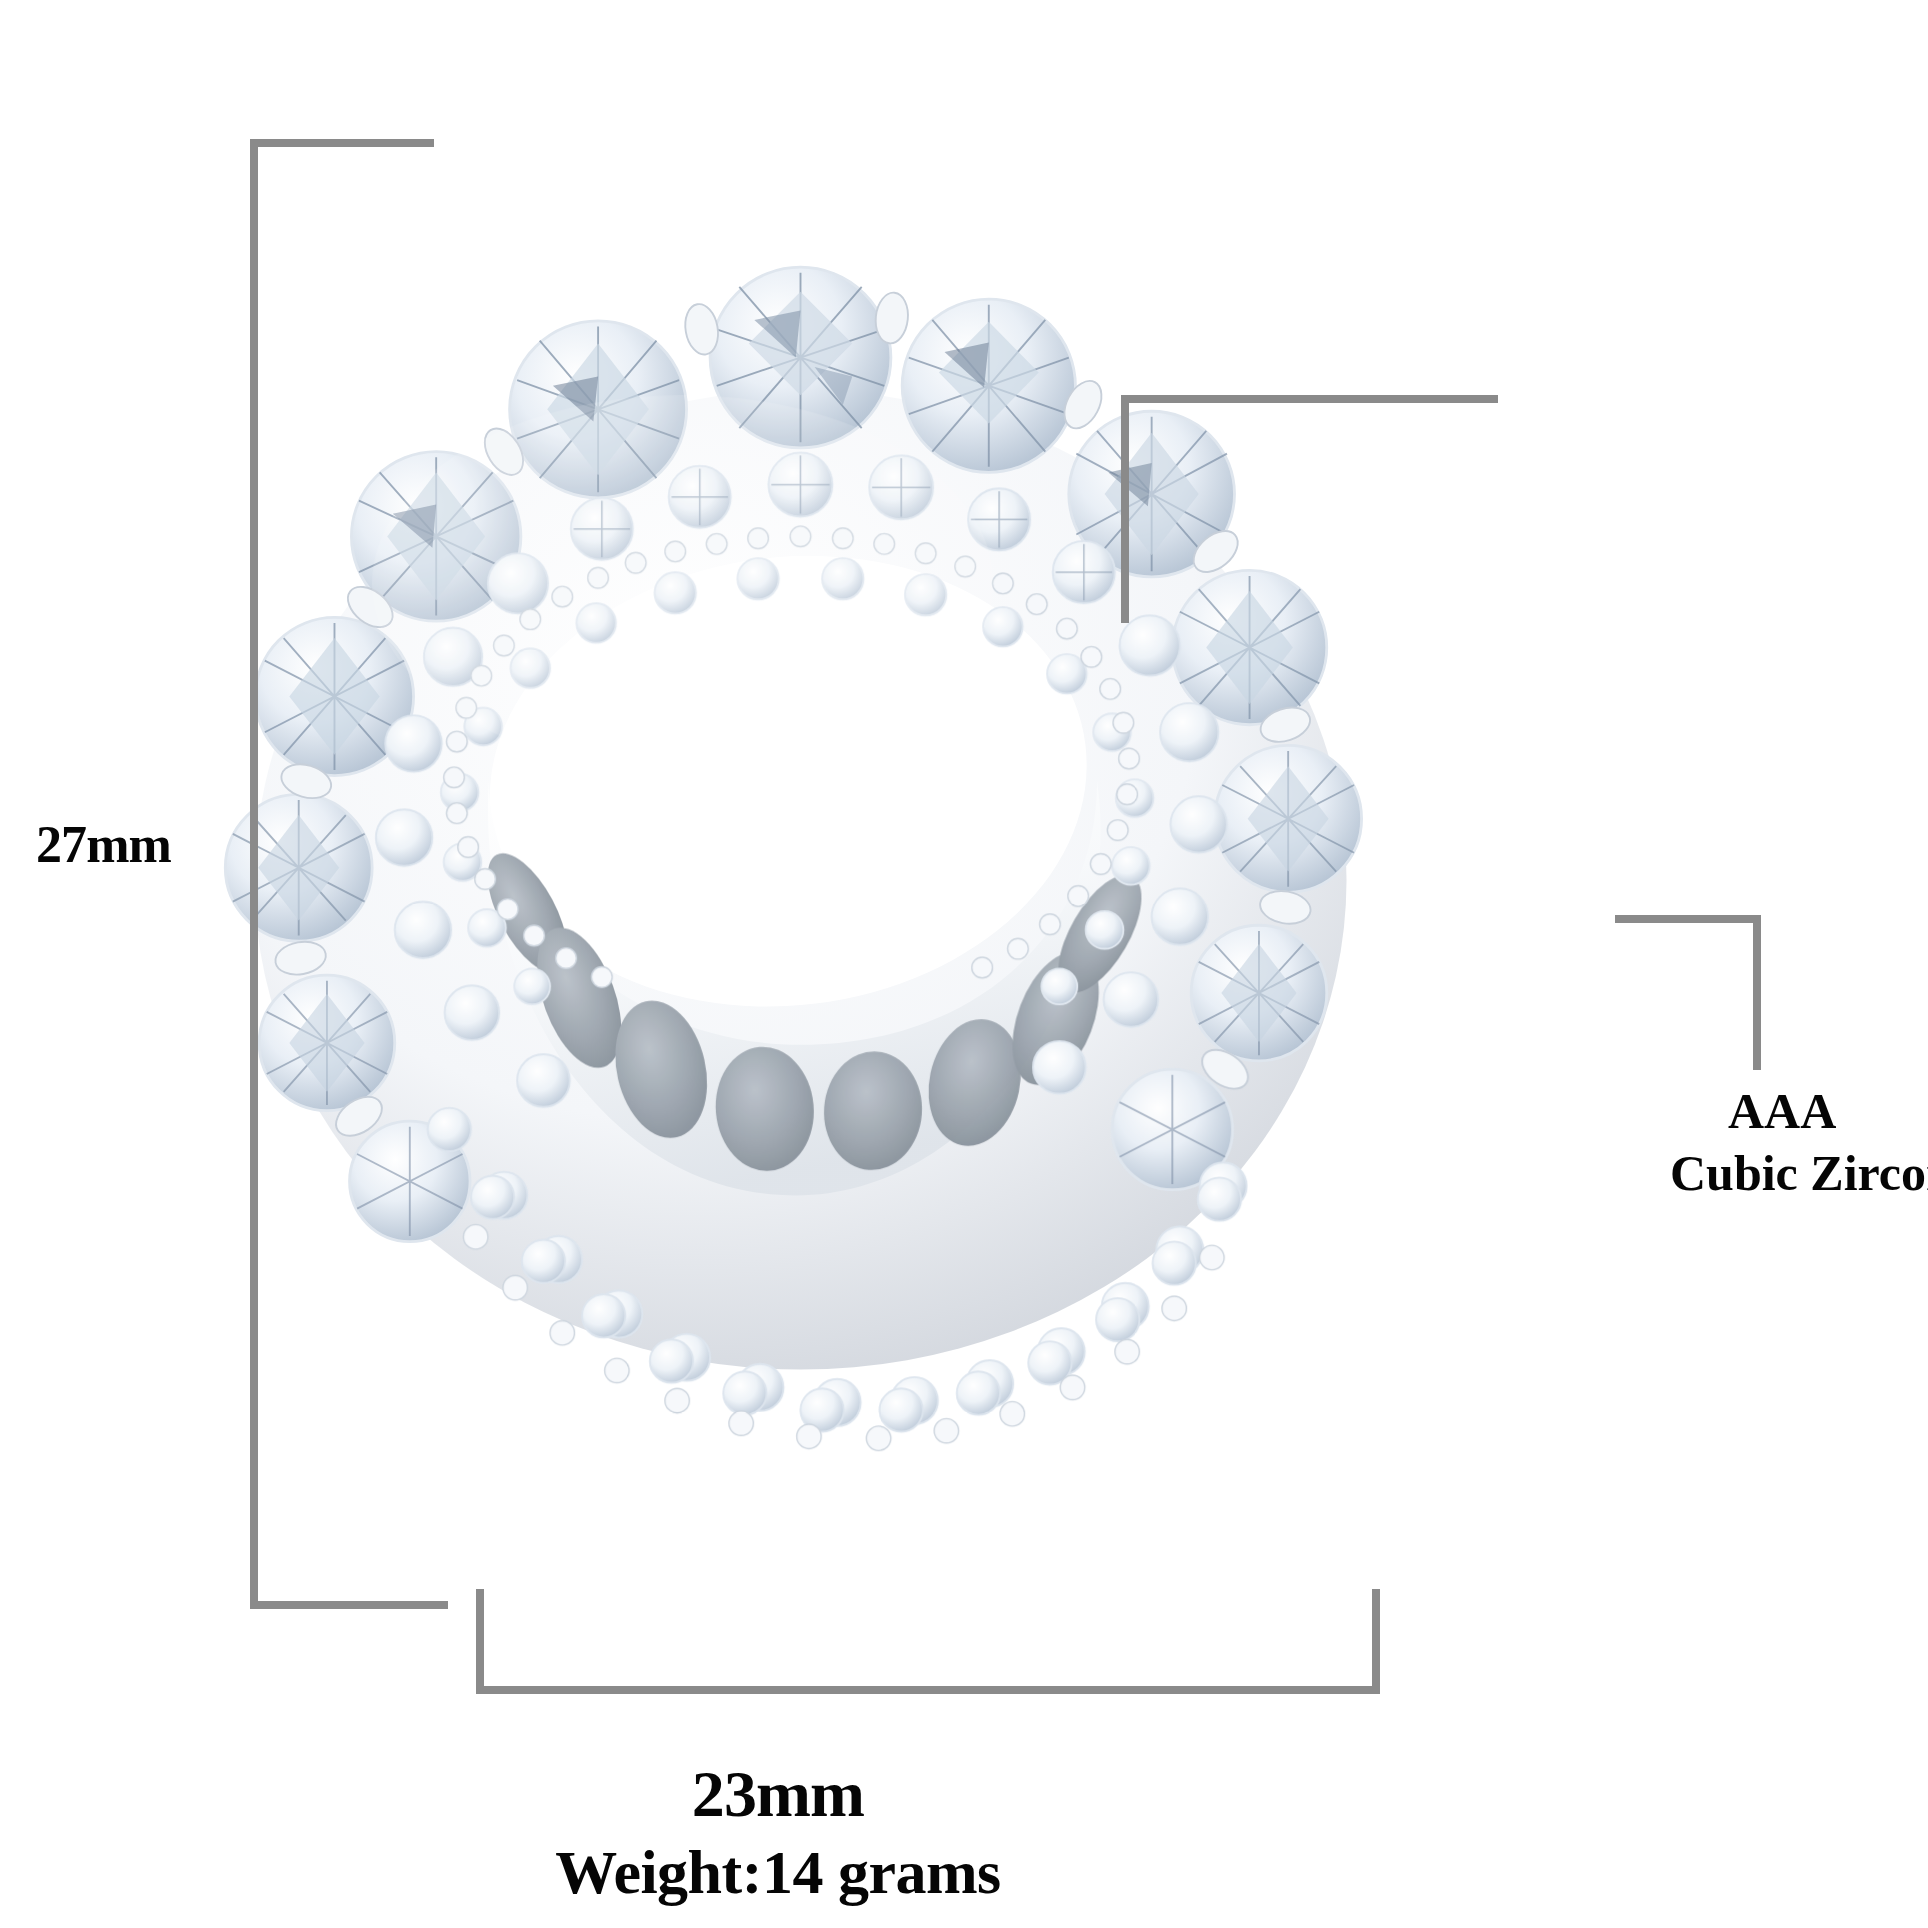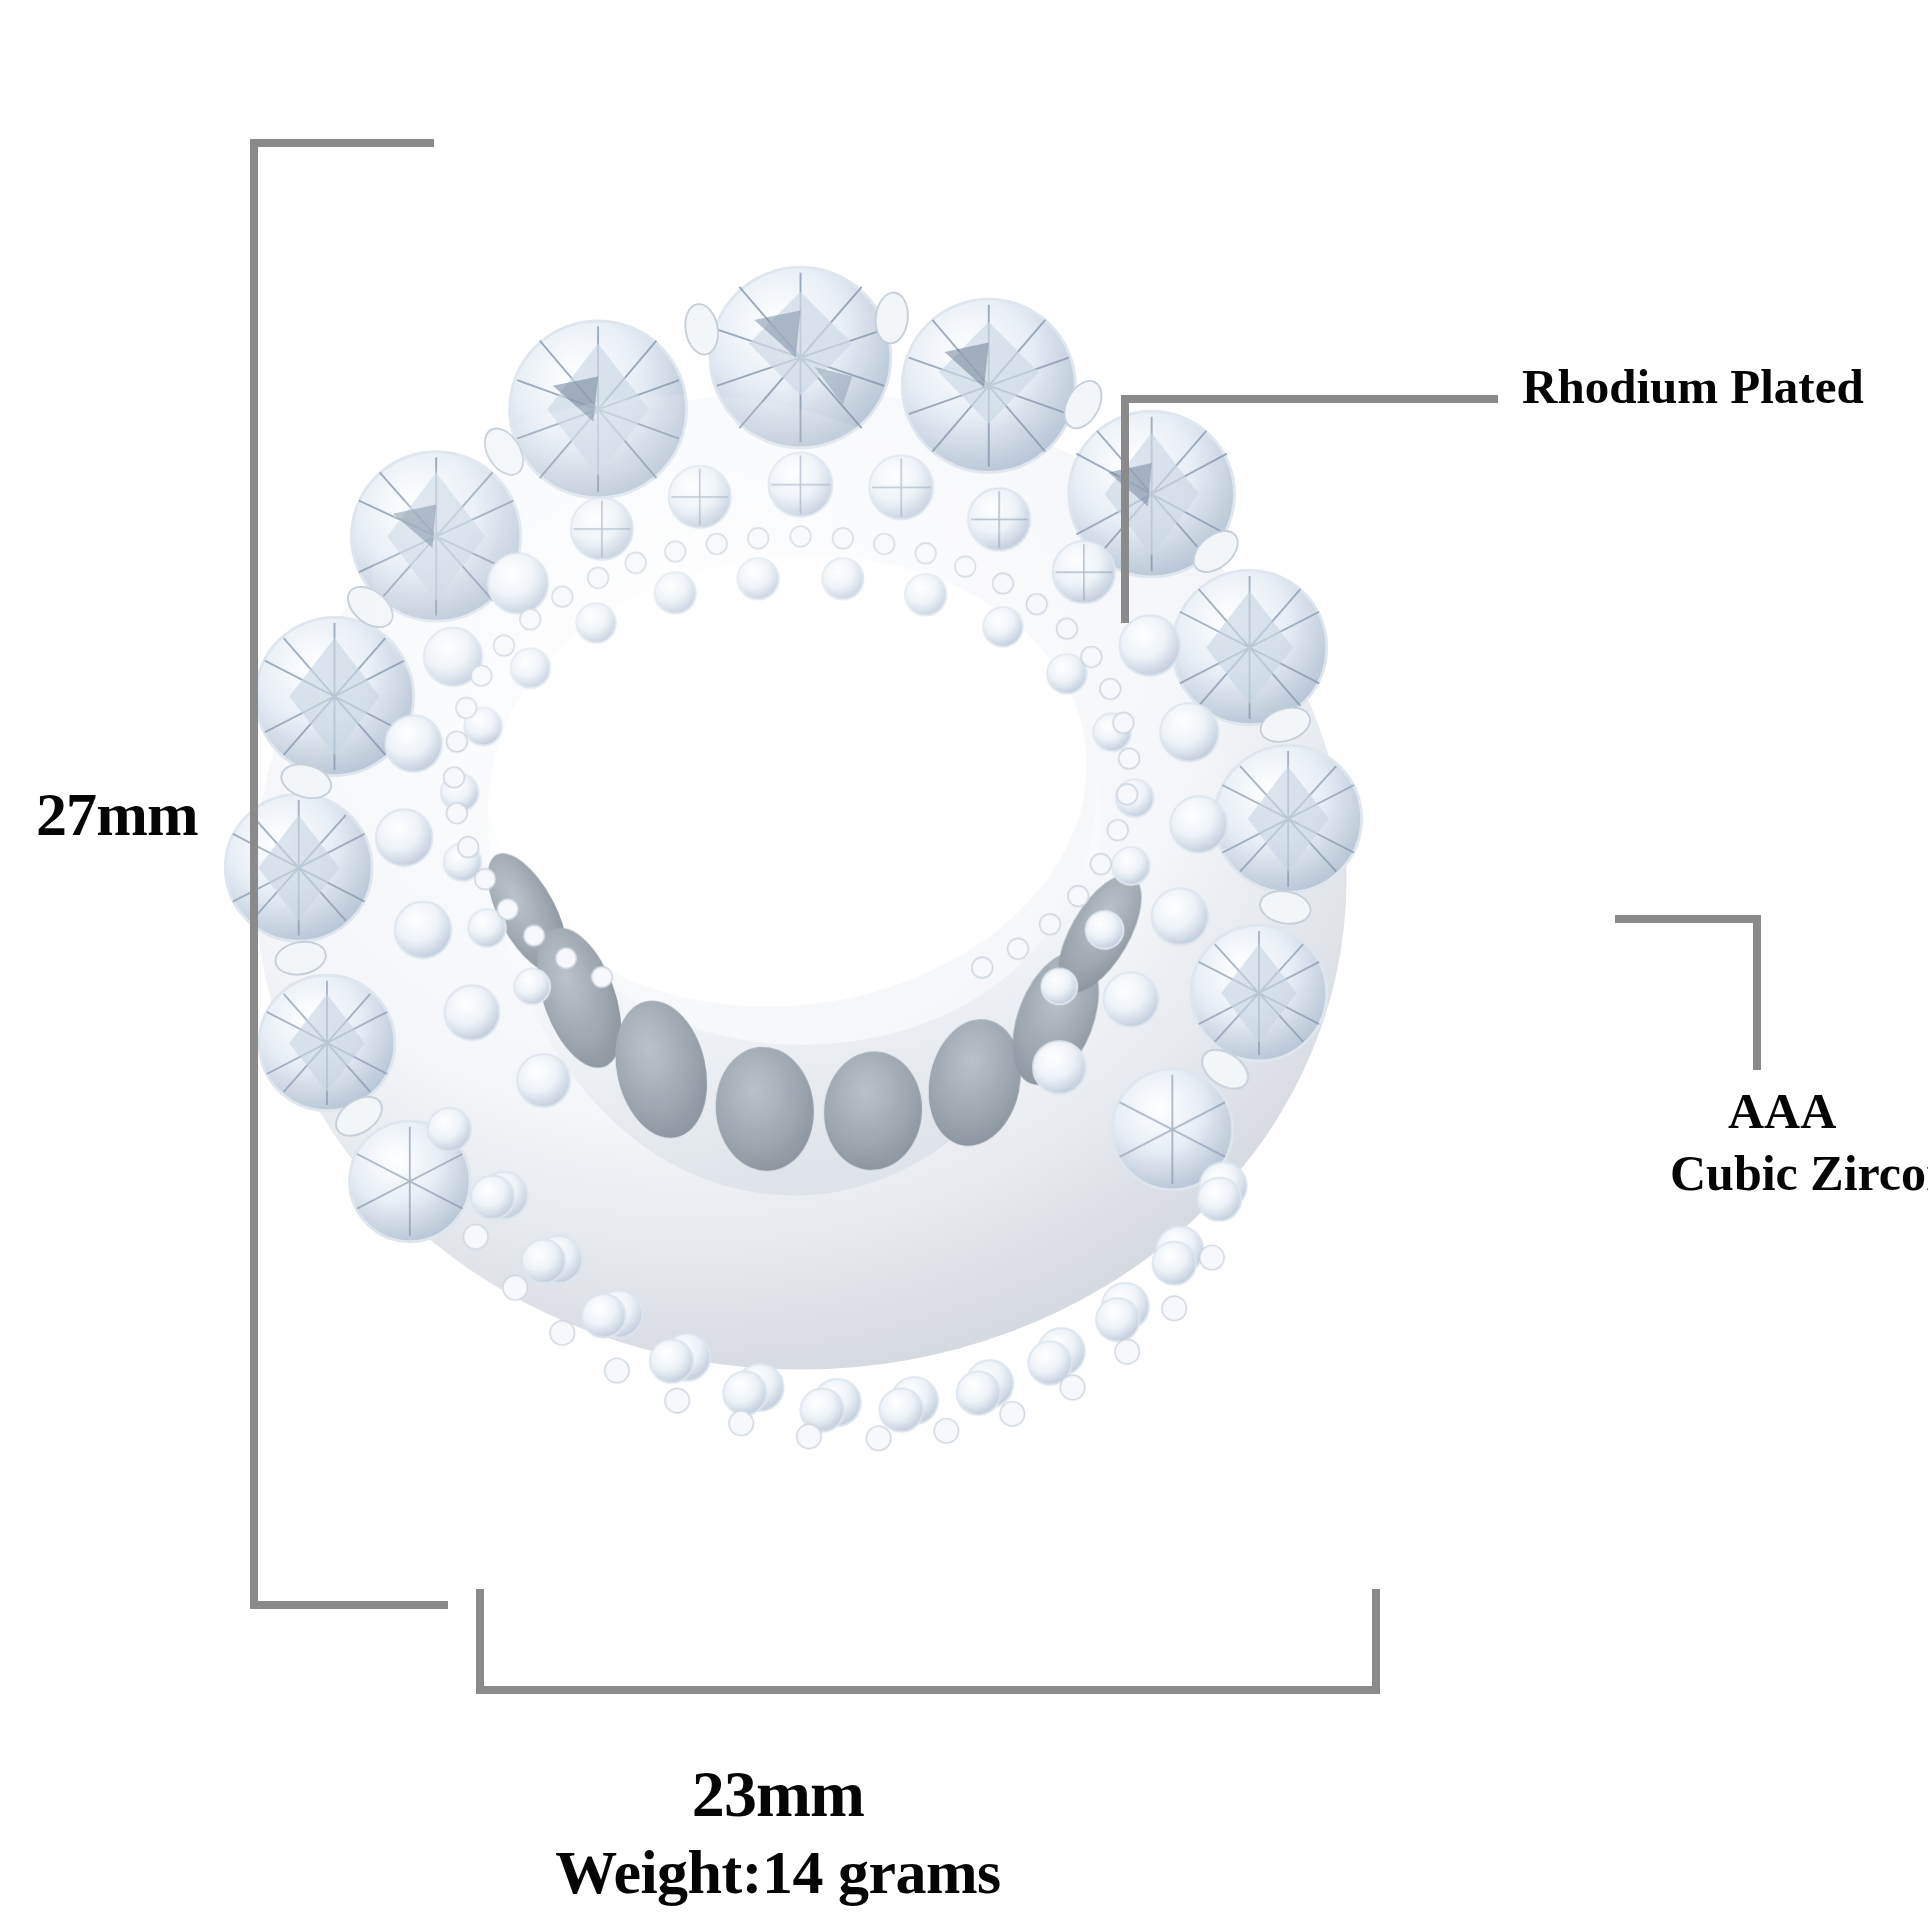--- a/index.html
+++ b/index.html
@@ -24,21 +24,21 @@
 
   
   .label {
     position: absolute;
     color: #050505;
     font-family: "Liberation Serif", "DejaVu Serif", serif;
     font-weight: bold;
     white-space: nowrap;
     line-height: 1.12;
   }
-  .label-27 { left: 36px;  top: 780px;  font-size: 62px; letter-spacing: -0.9px; }
+  .label-27 { left: 36px;  top: 816px;  font-size: 52px; letter-spacing: -0.9px; }
   .label-rhodium { left: 1522px; top: 360px; font-size: 49px; }
   .label-aaa { left: 1728px; top: 1083px; font-size: 50px; text-align: left; }
   .label-aaa .l2 { display: block; margin-left: -58px; margin-top: 5.6px; }
   .label-23 { left: 0; top: 1757px; width: 1928px; text-align: center; font-size: 66px;
               transform: translateX(-186px); letter-spacing: -0.9px; }
   .label-weight { left: 0; top: 1838px; width: 1928px; text-align: center; font-size: 62px;
               transform: translateX(-186px); letter-spacing: -0.5px; }
 
   
   #ring-art {
@@ -396,21 +396,20 @@
     <div class="dim-line" style="left:476px; top:1686px; width:904px; height:7.5px;"></div>
     <div class="dim-line" style="left:1372px; top:1589px; width:7.5px; height:104px;"></div>
   </div>
   <div class="label label-23">23mm</div>
   <div class="label label-weight">Weight:14 grams</div>
 
   <div>
     <div class="dim-line" style="left:1121px; top:395px; width:377px; height:7.5px;"></div>
     <div class="dim-line" style="left:1121px; top:395px; width:7.5px; height:228px;"></div>
   </div>
-  <div class="label label-rhodium">Rhodium Plated</div>
 
   <div>
     <div class="dim-line" style="left:1615px; top:915px; width:146px; height:7.5px;"></div>
     <div class="dim-line" style="left:1753px; top:915px; width:7.5px; height:155px;"></div>
   </div>
   <div class="label label-aaa">
     <span>AAA</span>
     <span class="l2">Cubic Zirconia</span>
   </div>
 

